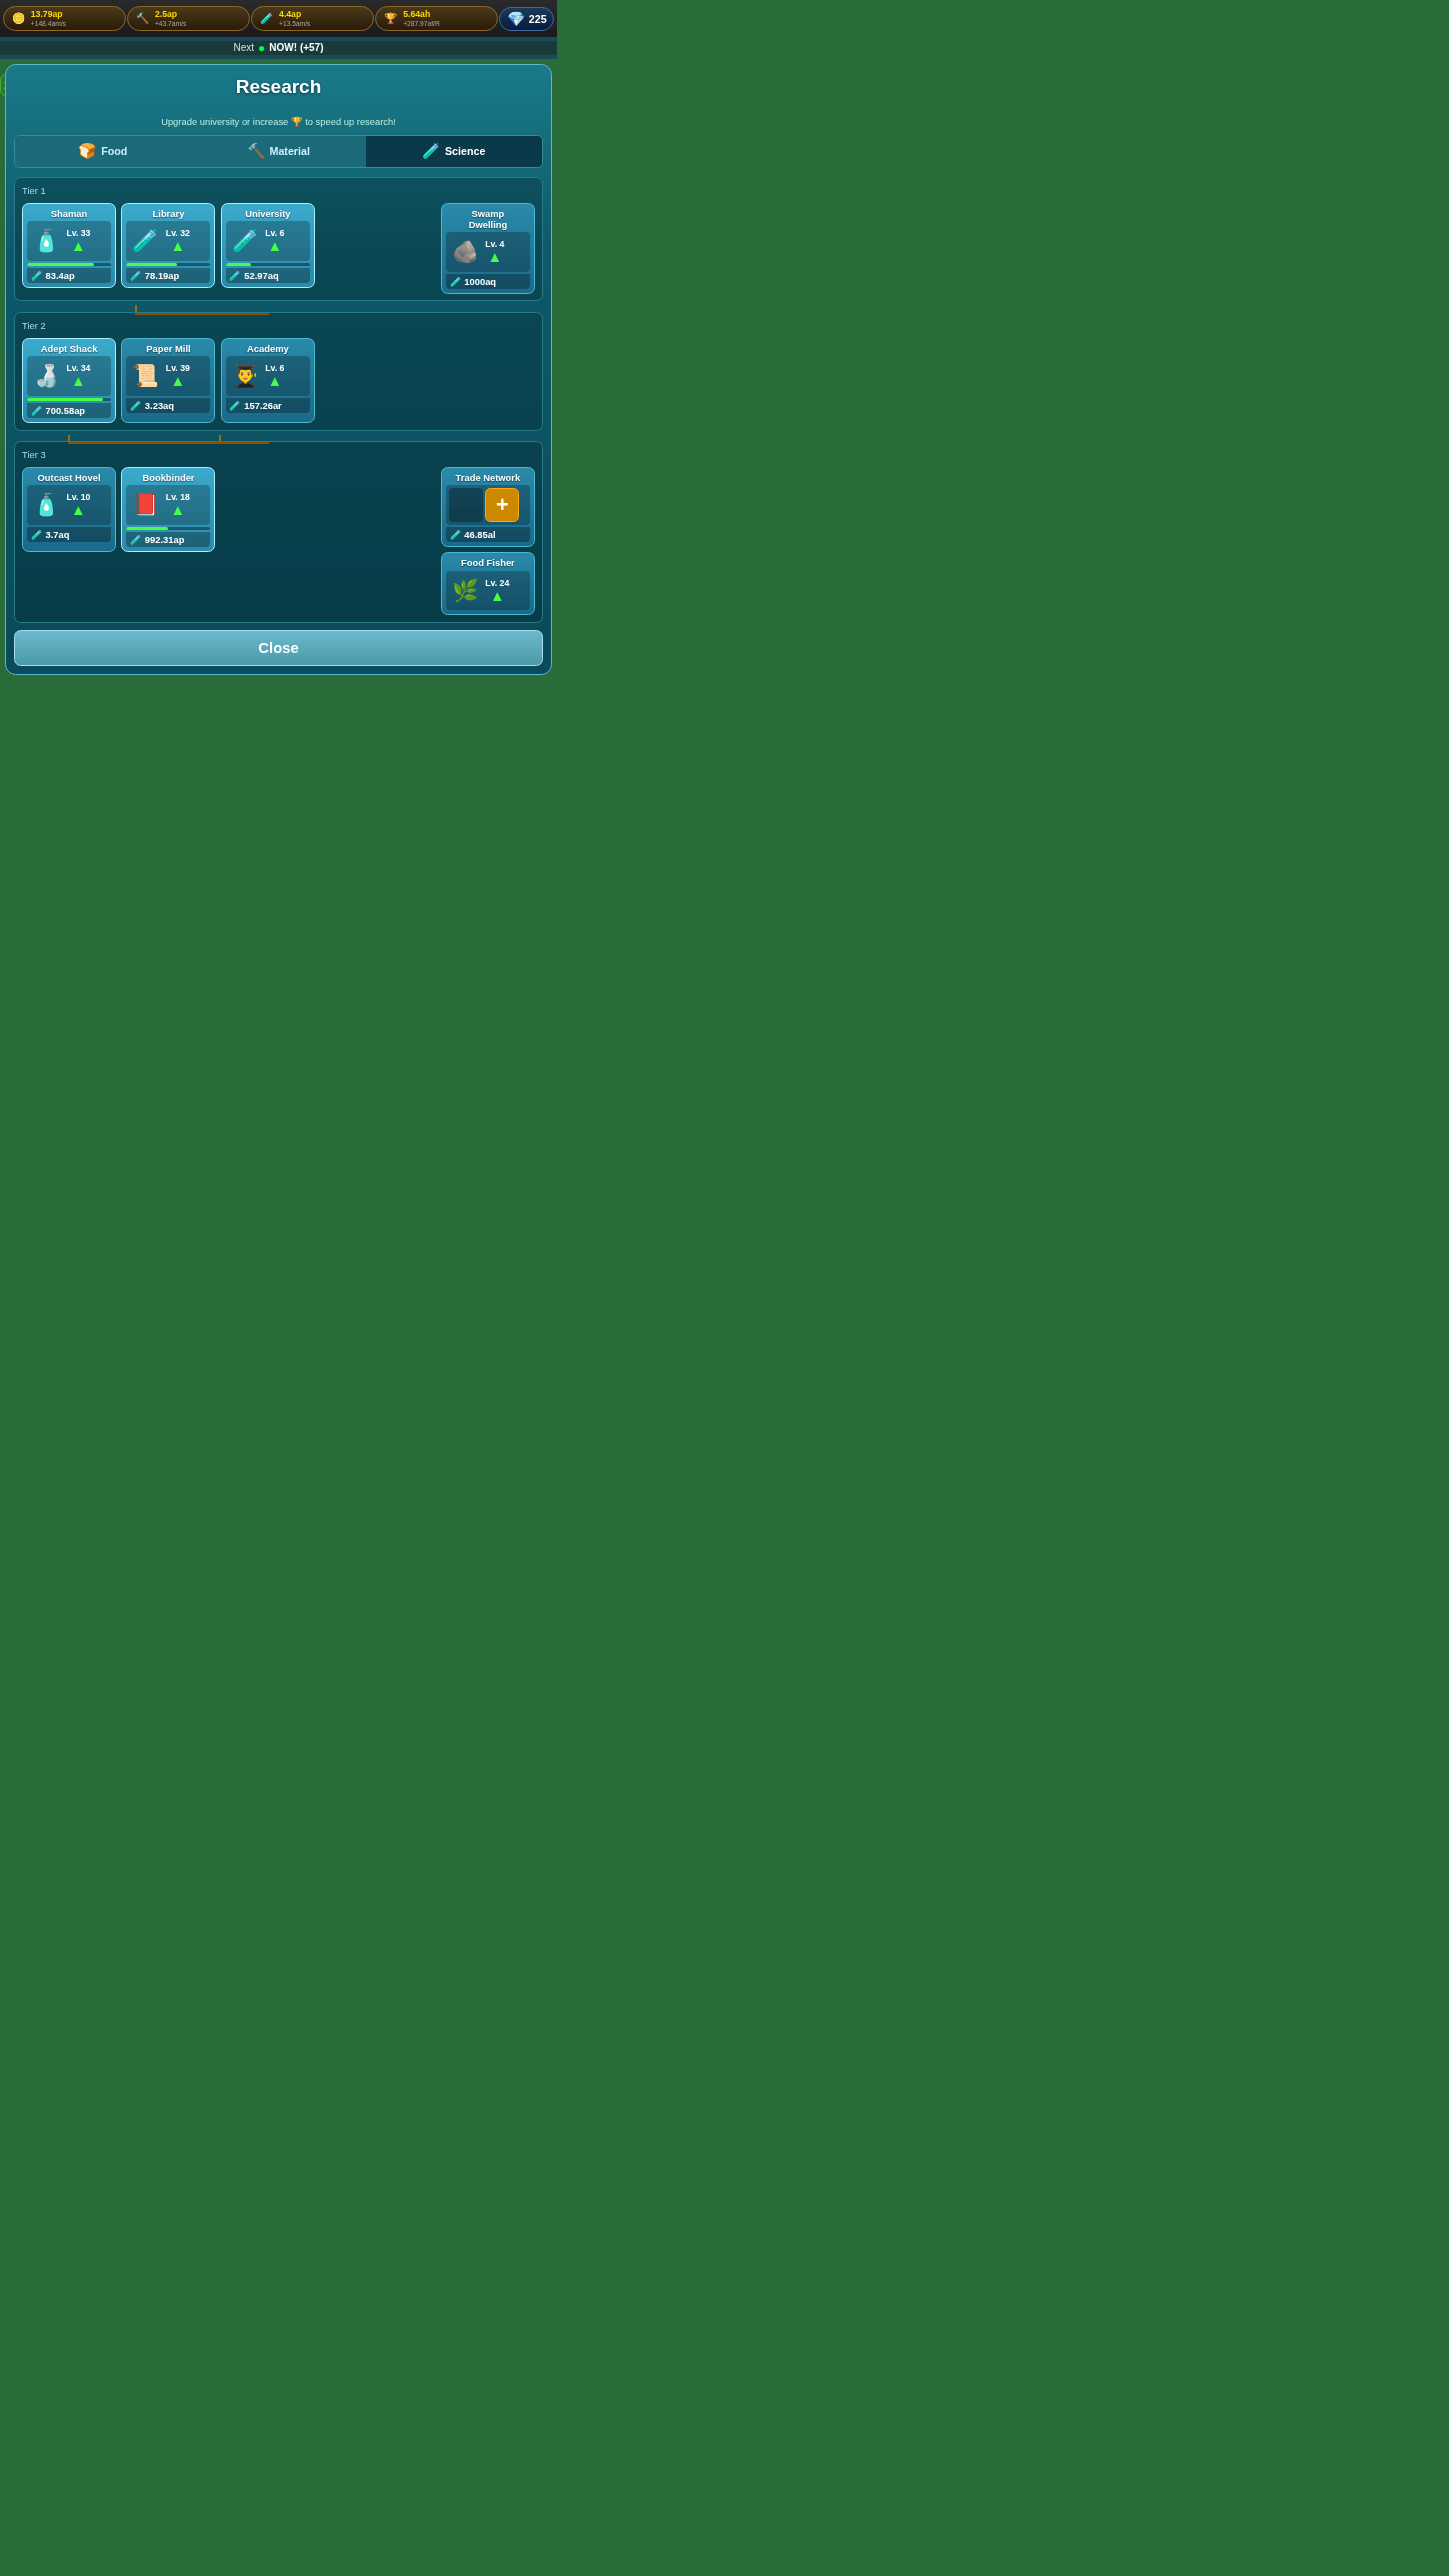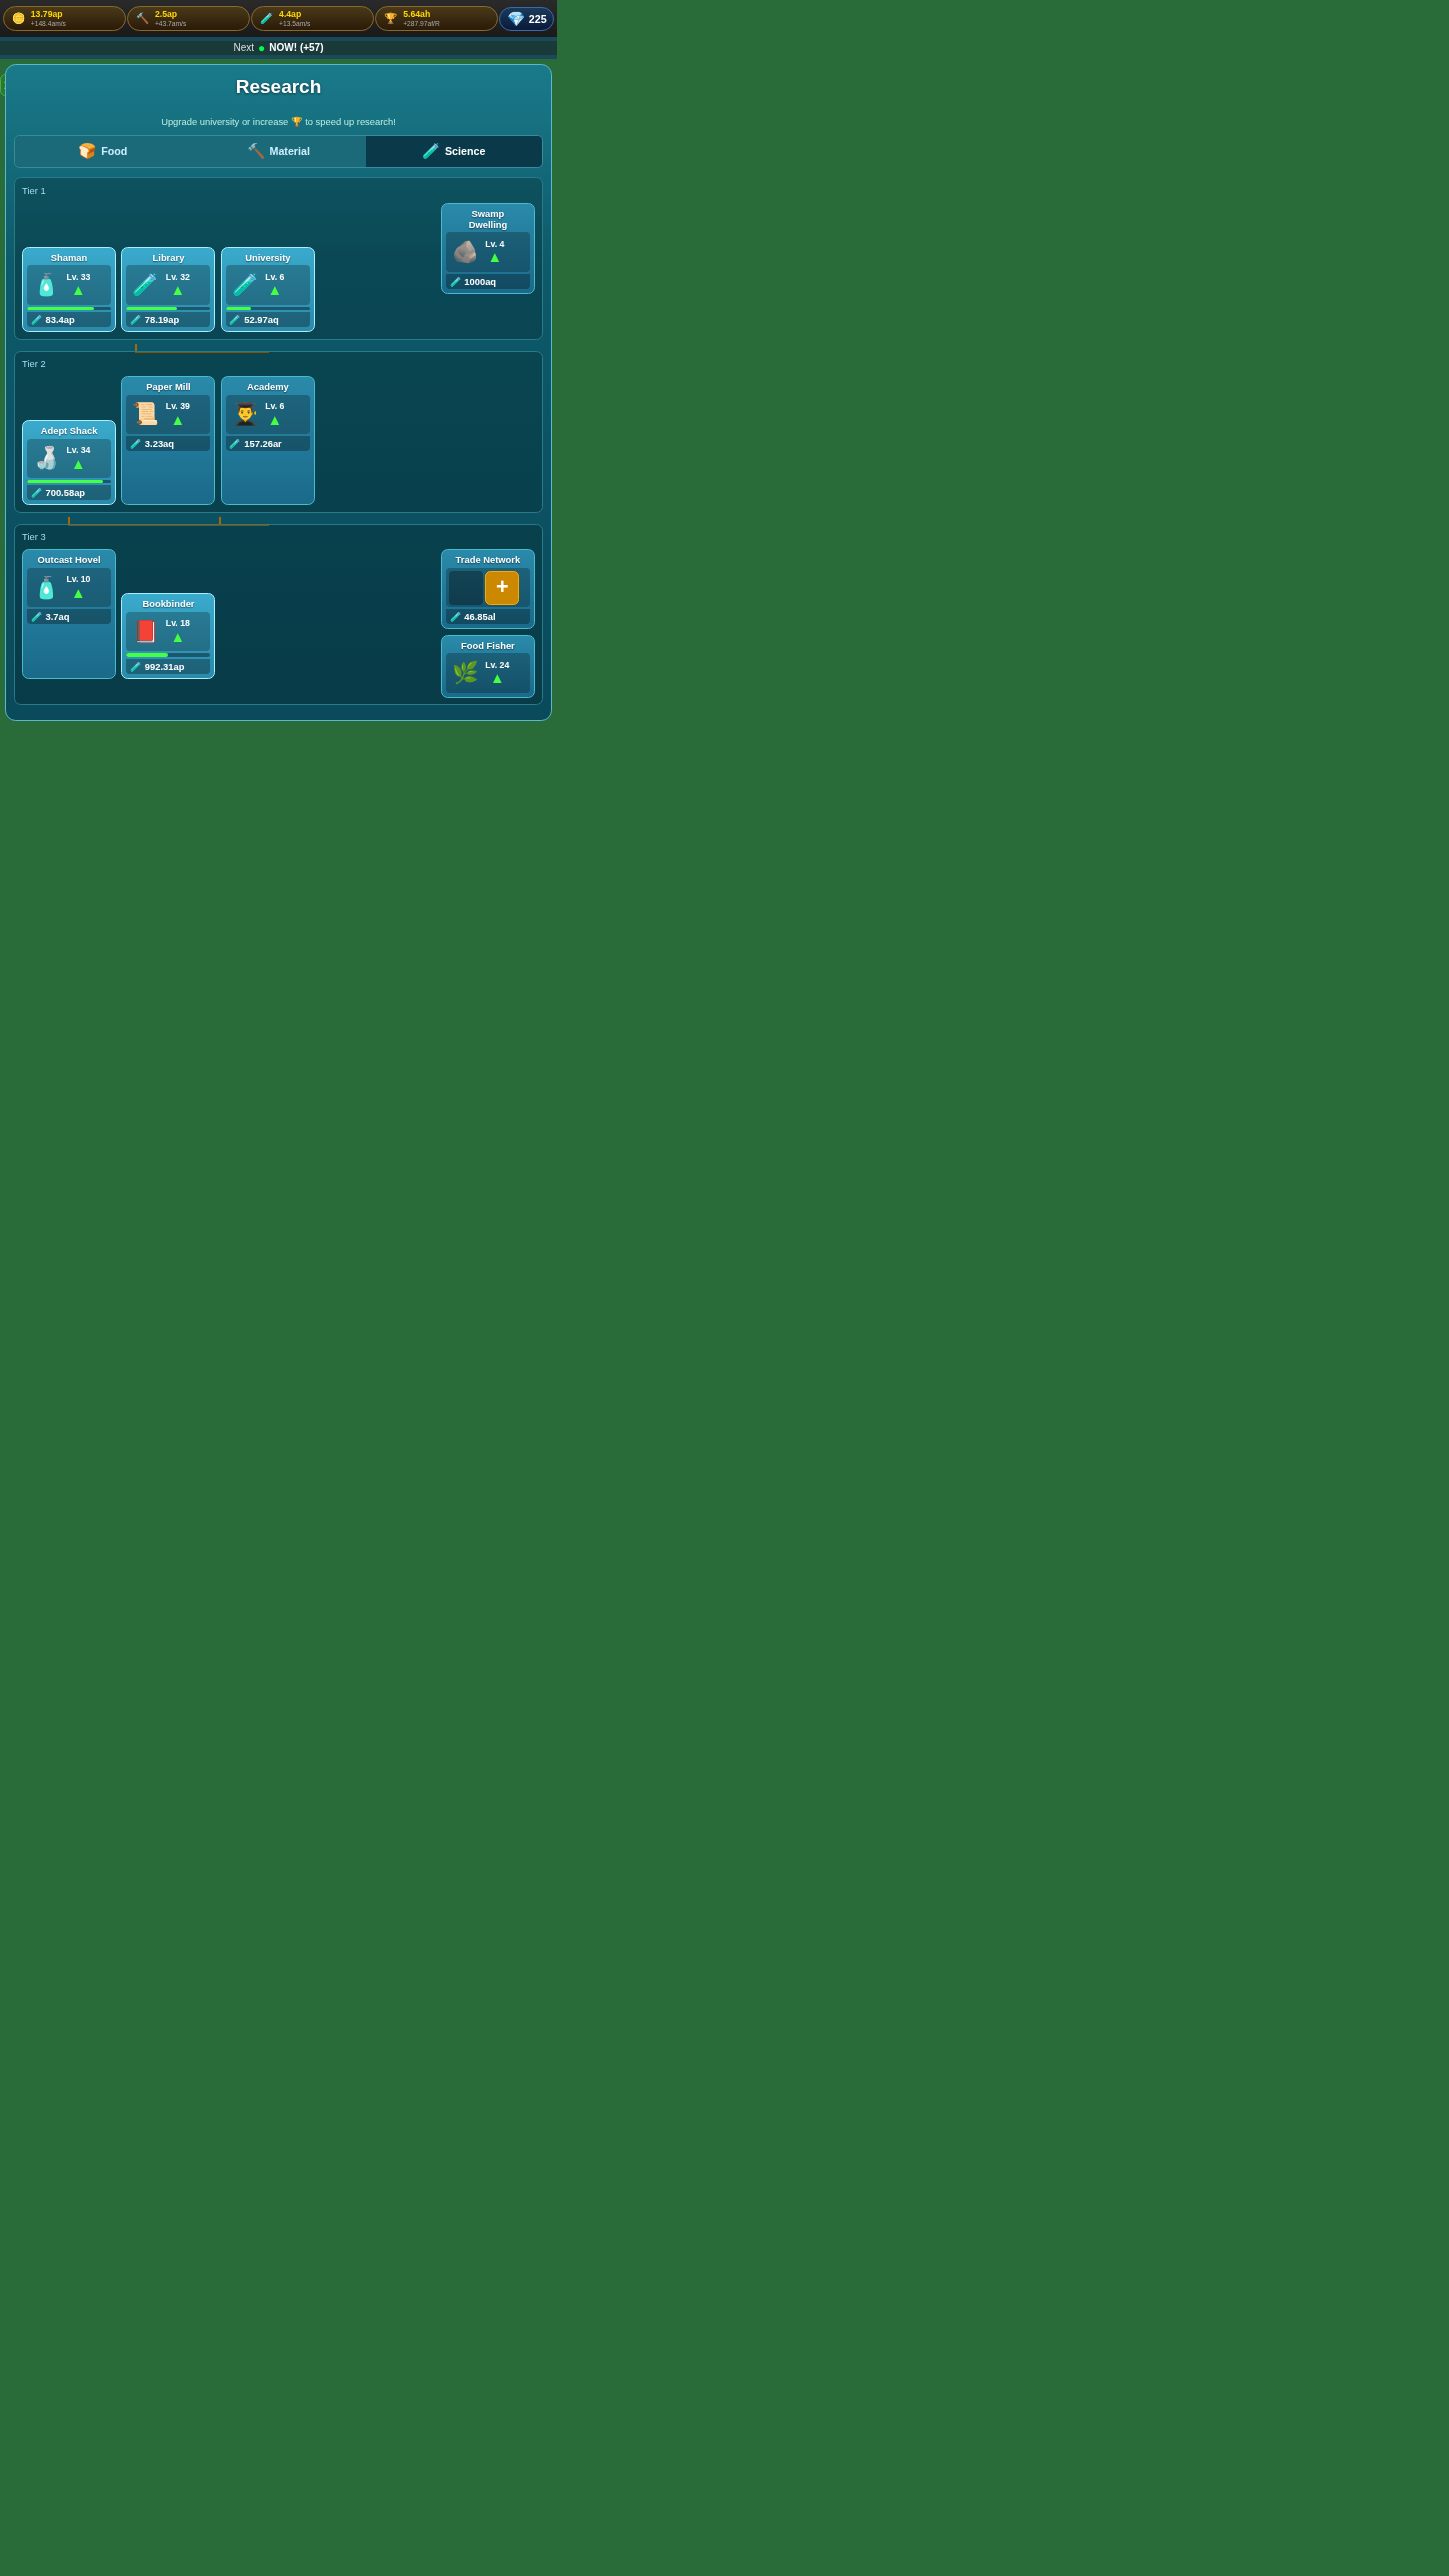--- a/index.html
+++ b/index.html
@@ -171,21 +171,20 @@
       border: 1.3px solid #4abacc;
       border-radius: 6.7px;
       padding: 4px;
       min-width: 94px;
       cursor: pointer;
       position: relative;
     }
     .research-card.highlight {
       border-color: #aaeeff;
       background: linear-gradient(180deg, #3aaacc 0%, #2a8aaa 100%);
-      margin-top: 44px;
     }
 
     .card-title {
       color: #fff;
       font-size: 9.4px;
       font-weight: bold;
       text-align: center;
       margin-bottom: 2.7px;
       text-shadow: 0 0.7px 1.3px rgba(0,0,0,0.5);
     }
@@ -585,14 +584,17 @@
             <div class="card-level">
               <span class="lv-text">Lv. 24</span>
               <span class="up-arrow">▲</span>
             </div>
           </div>
         </div>
       </div>
     </div>
   </div>
 
+  <div class="close-btn">
+    <span>Close</span>
+  </div>
 </div>
 
 
 </body></html>

